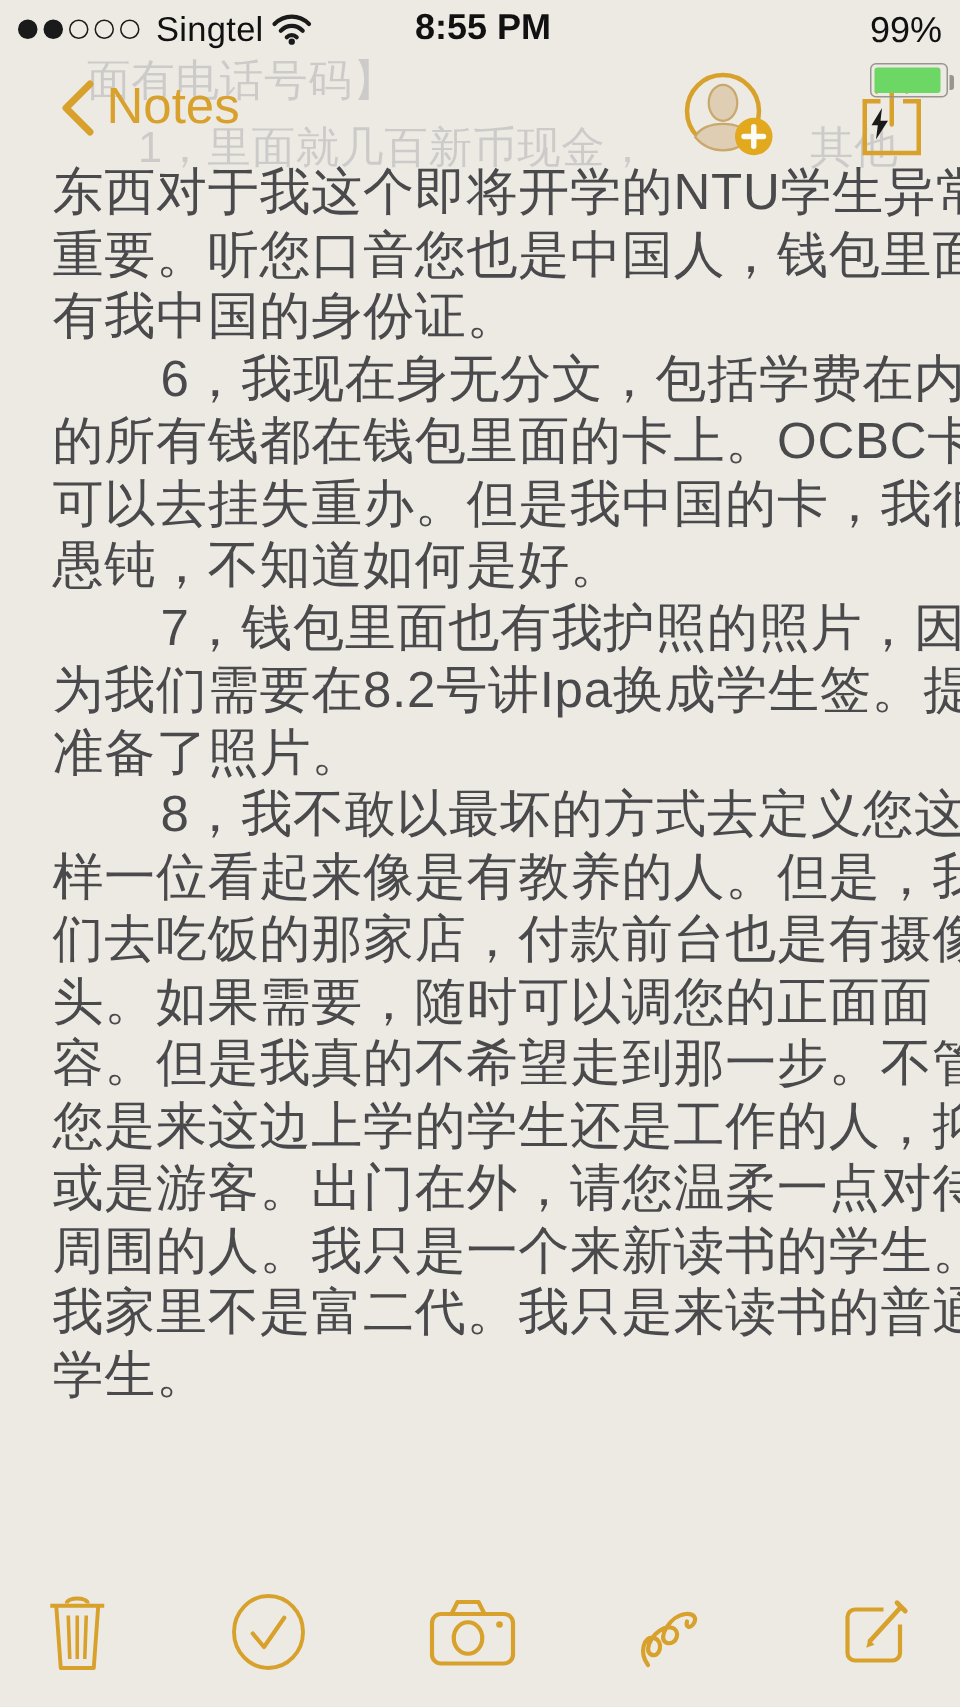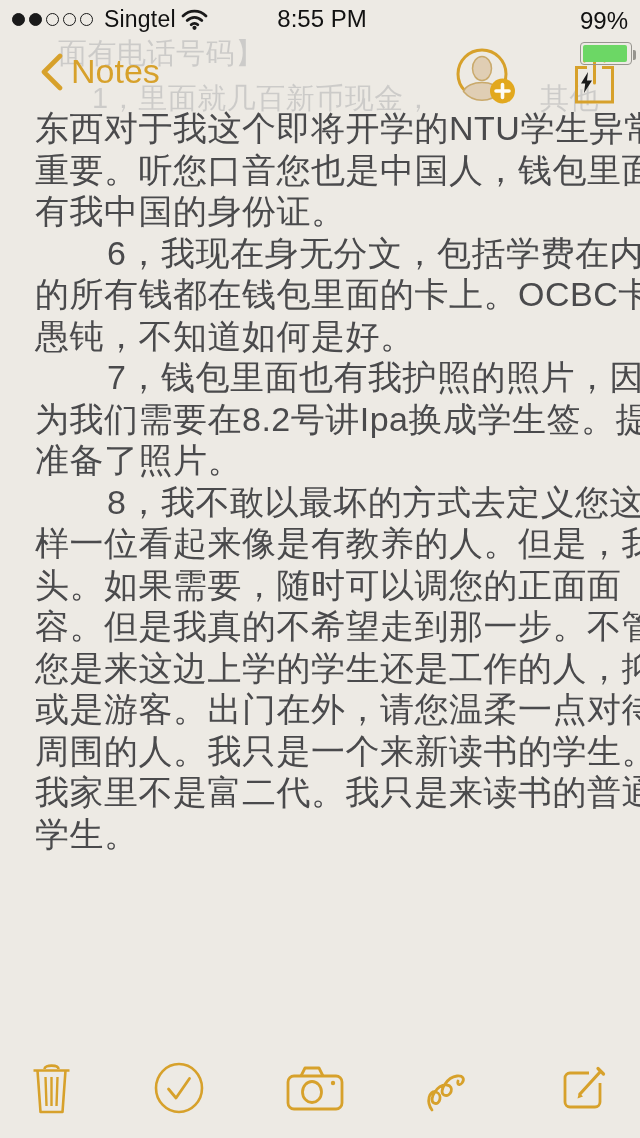--- a/index.html
+++ b/index.html
@@ -14,21 +14,21 @@
     position:absolute; top:0; left:4px; right:0; height:38px;
     display:flex; align-items:center; padding:0 8px; z-index:3;
   }
   .sb-left { display:flex; align-items:center; gap:5px; }
   .signal-dots { display:flex; align-items:center; gap:4px; margin-right:6px; }
   .dot { width:13px; height:13px; border-radius:50%; border:1.5px solid #1a1a1a; }
   .dot.filled { background:#1a1a1a; }
   .carrier { font-size:23px; color:#111; letter-spacing:0.2px; }
   .sb-time {
     position:absolute; left:0; right:0; text-align:center;
-    font-size:24px; font-weight:400; color:#111;
+    font-size:24px; font-weight:700; color:#111;
   }
   .sb-right { margin-left:auto; display:flex; align-items:flex-start; gap:7px; z-index:1;flex-direction:column; }
   .batt-pct { font-size:24px; color:#111; }
   .battery { position:relative; width:52px; height:23px; border:1.5px solid #97958f; border-radius:4px; }
   .battery .fill { position:absolute; top:2px; bottom:2px; left:2px; width:44px; border-radius:2px; background:#6CD765; }
   .battery .nub { position:absolute; right:-5px; top:6.5px; width:3.5px; height:10px; background:#97958f; border-radius:0 2px 2px 0; }
   
   .nav-bar { position:absolute; top:38px; left:0; right:0; height:76px; z-index:2;margin-left:28px; }
   .back-button {
     position:absolute; left:12px; top:14px; display:flex; align-items:center; gap:8px; cursor:pointer;
@@ -143,26 +143,28 @@
       </span>
     </div>
   </div>
 
   <div class="note-body">
     <div class="note-line">东西对于我这个即将开学的NTU学生异常</div>
     <div class="note-line">重要。听您口音您也是中国人，钱包里面</div>
     <div class="note-line">有我中国的身份证。</div>
     <div class="note-line indent">6，我现在身无分文，包括学费在内</div>
     <div class="note-line">的所有钱都在钱包里面的卡上。OCBC卡我</div>
+    <div class="note-line">可以去挂失重办。但是我中国的卡，我很</div>
     <div class="note-line">愚钝，不知道如何是好。</div>
     <div class="note-line indent">7，钱包里面也有我护照的照片，因</div>
     <div class="note-line">为我们需要在8.2号讲Ipa换成学生签。提前</div>
     <div class="note-line">准备了照片。</div>
     <div class="note-line indent">8，我不敢以最坏的方式去定义您这</div>
     <div class="note-line">样一位看起来像是有教养的人。但是，我</div>
+    <div class="note-line">们去吃饭的那家店，付款前台也是有摄像</div>
     <div class="note-line">头。如果需要，随时可以调您的正面面</div>
     <div class="note-line">容。但是我真的不希望走到那一步。不管</div>
     <div class="note-line">您是来这边上学的学生还是工作的人，抑</div>
     <div class="note-line">或是游客。出门在外，请您温柔一点对待</div>
     <div class="note-line">周围的人。我只是一个来新读书的学生。</div>
     <div class="note-line">我家里不是富二代。我只是来读书的普通</div>
     <div class="note-line">学生。</div>
   </div>
 
   <div class="toolbar">

